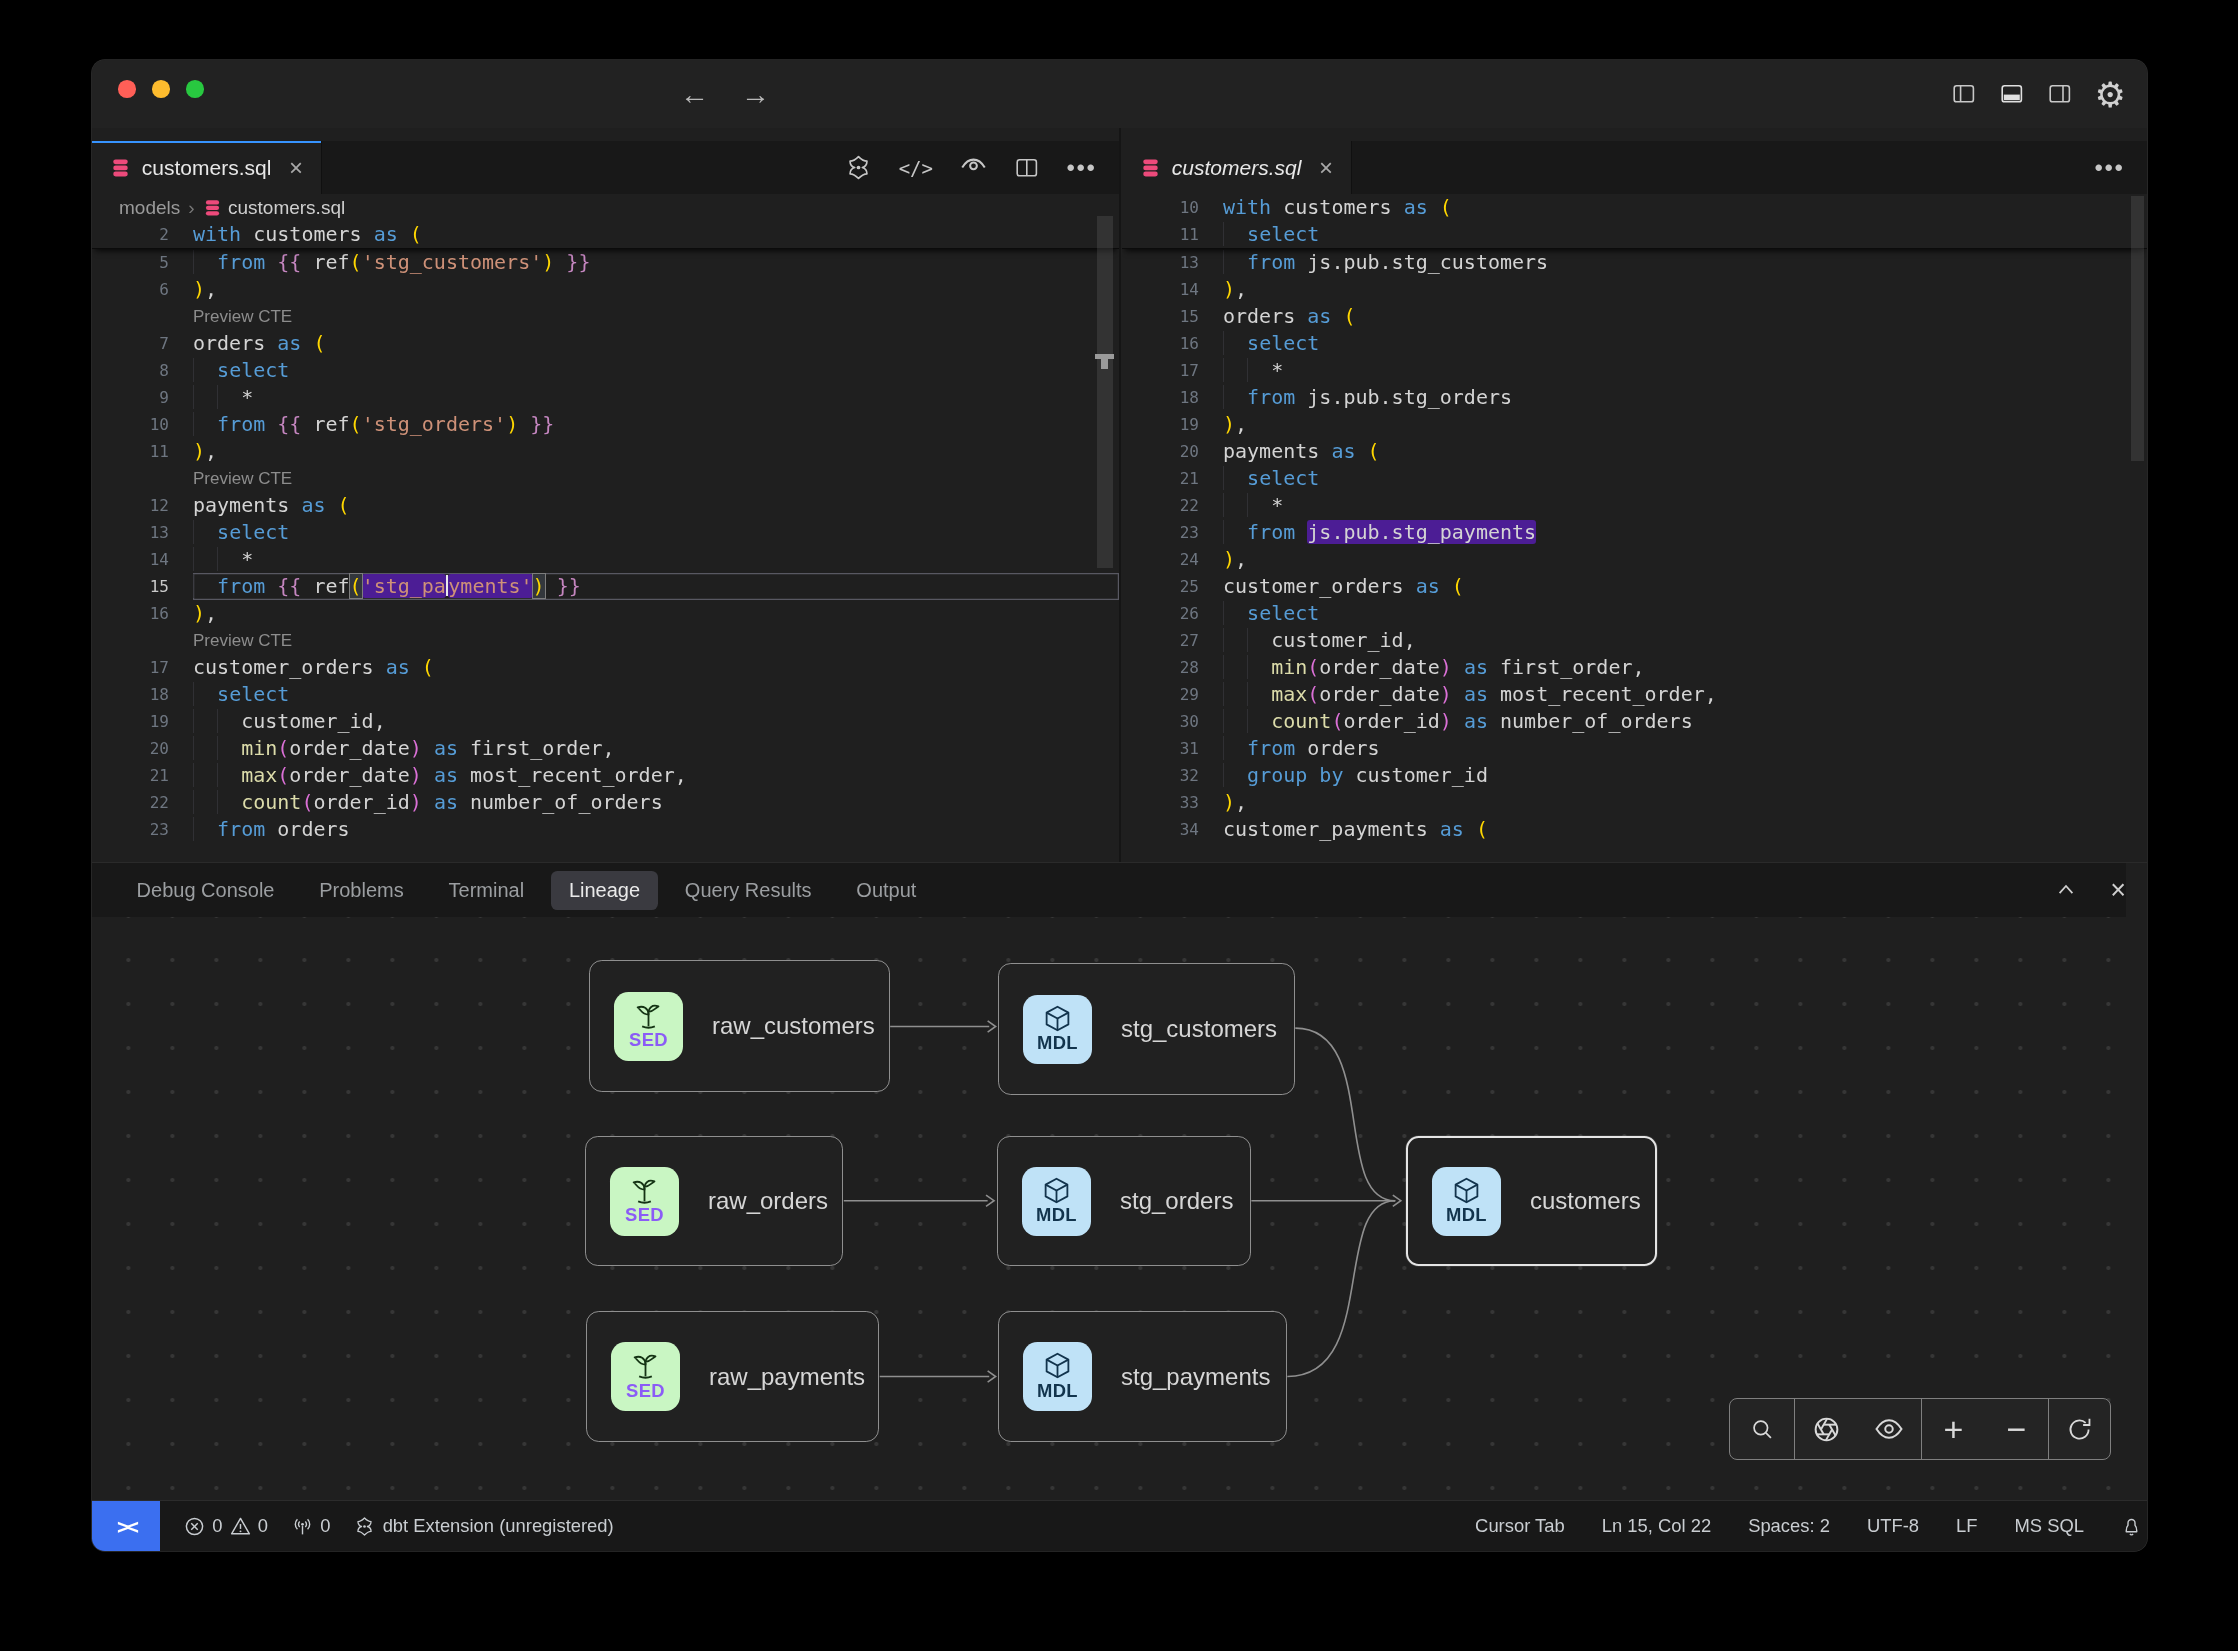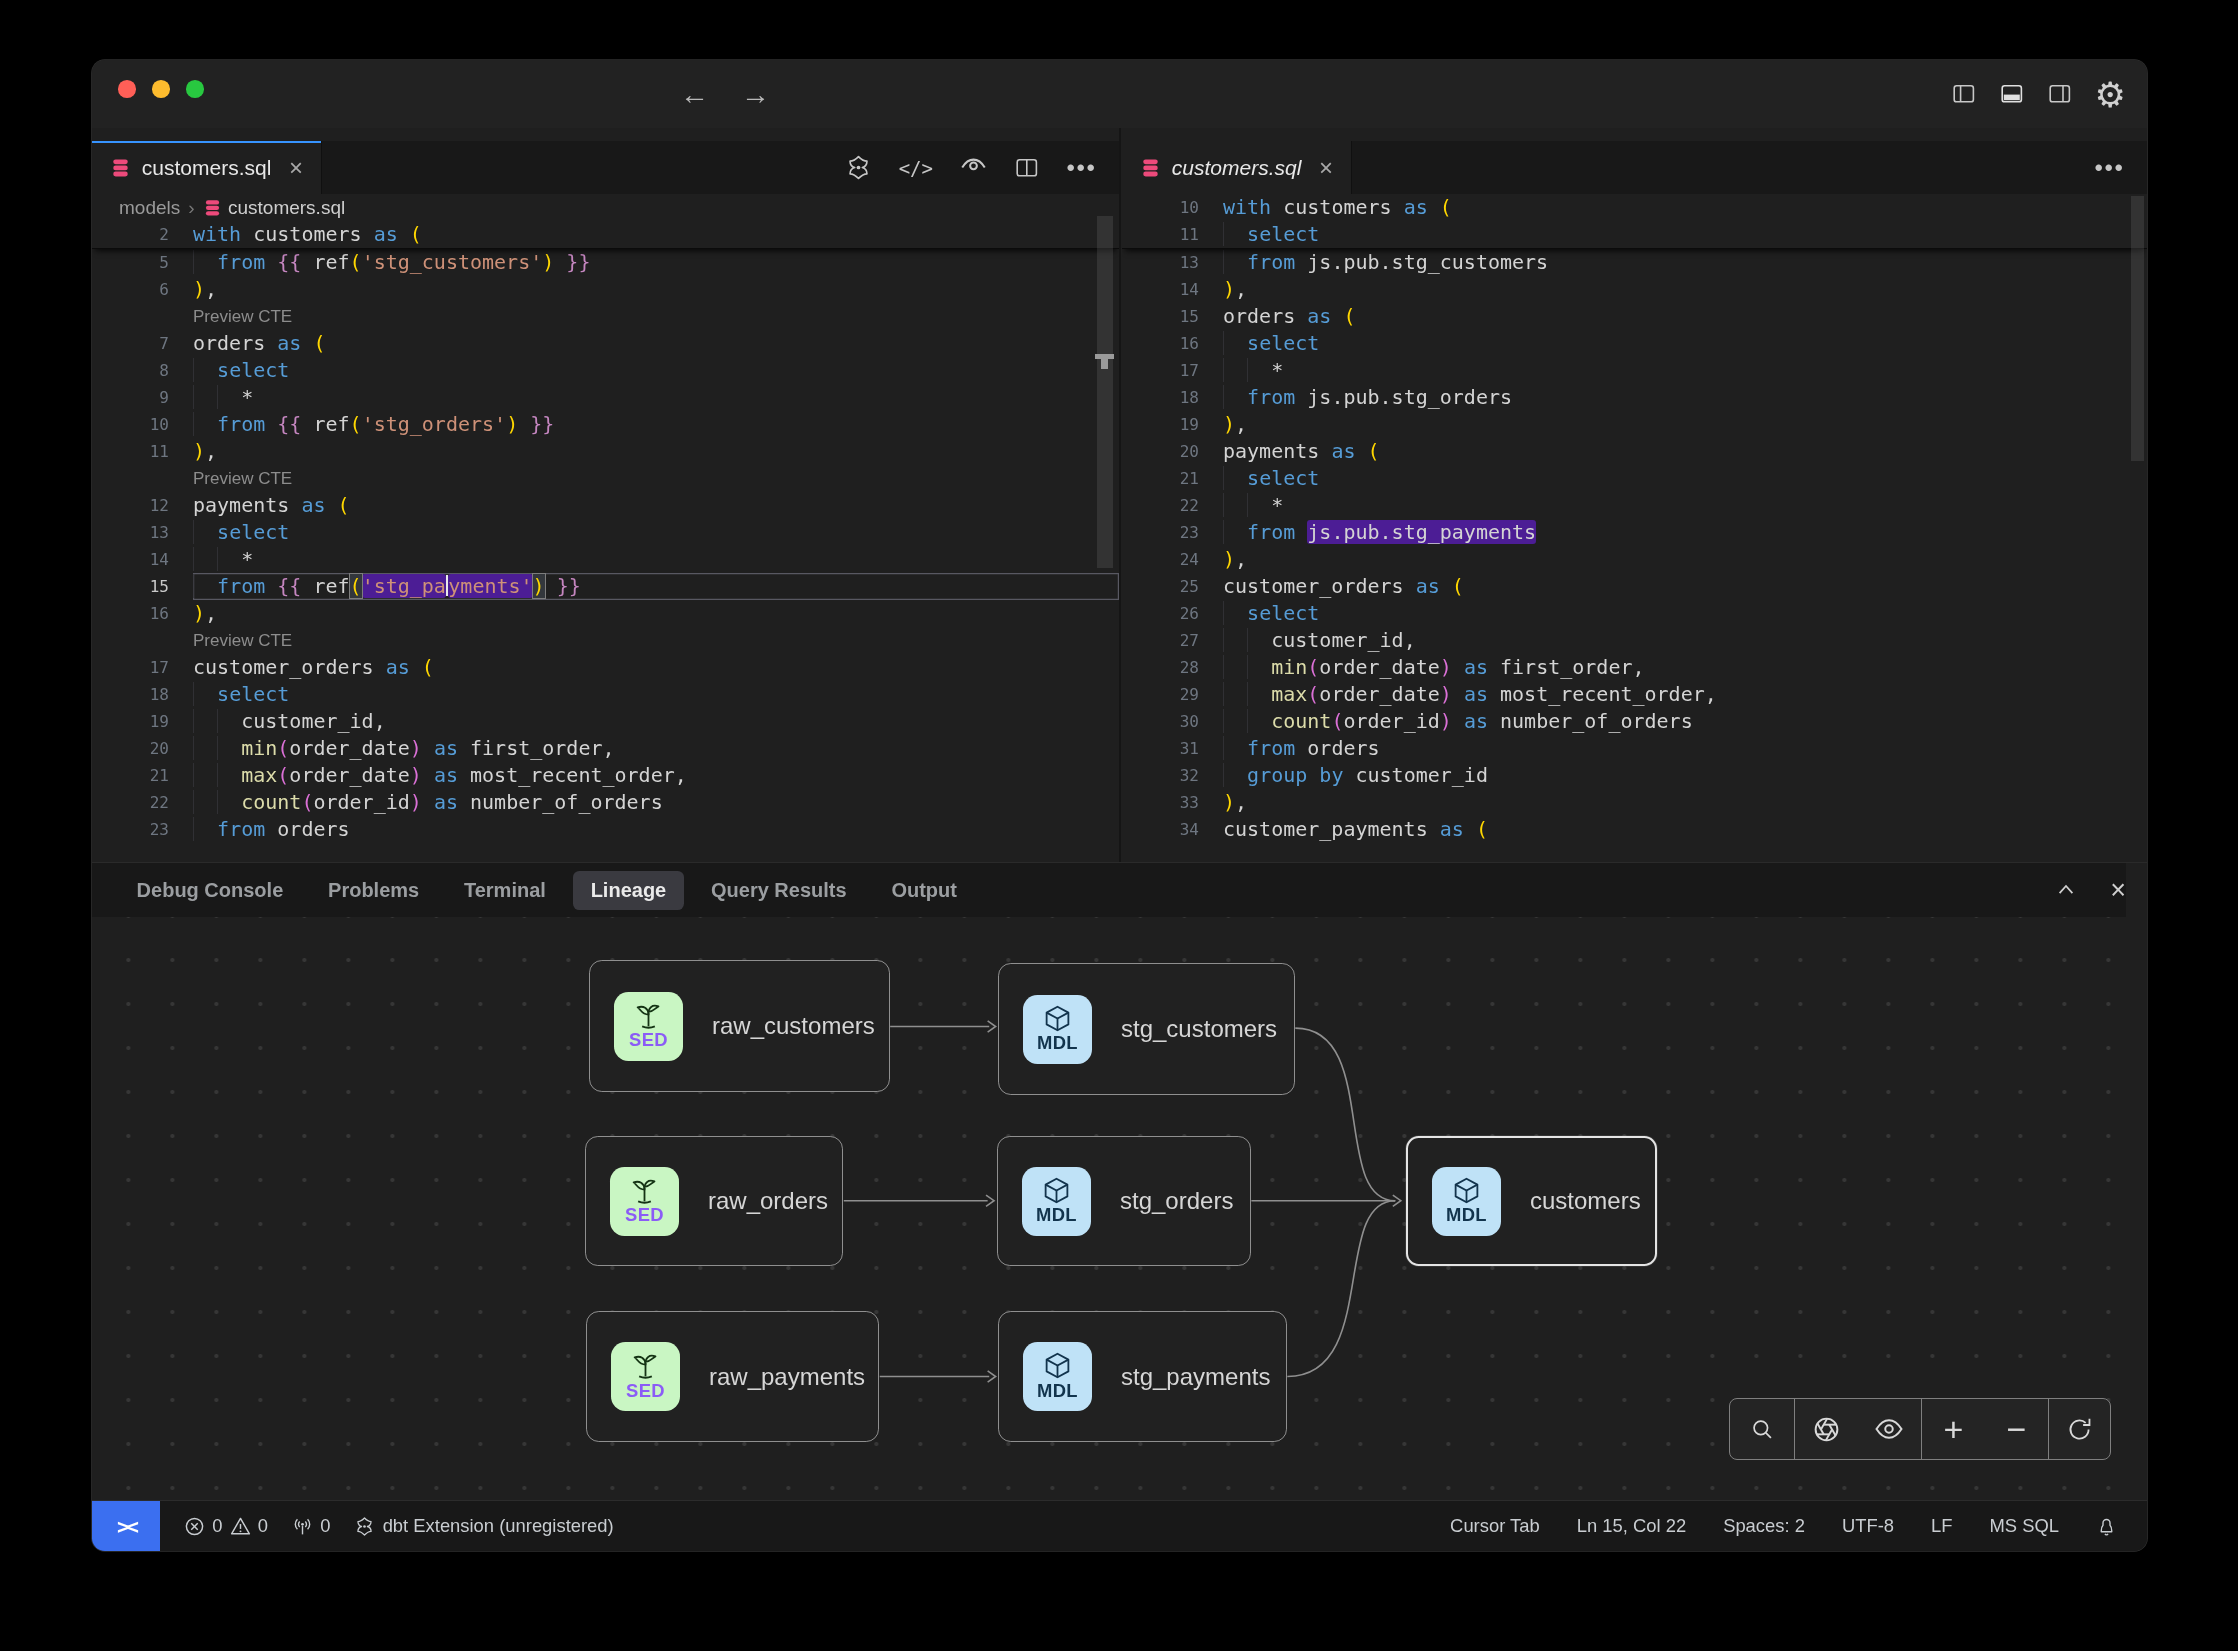--- a/index.html
+++ b/index.html
@@ -64,21 +64,21 @@
   .sb.left-sb{right:2.4px;width:22.4px;}
   .sb.right-sb{right:0;width:19px;}
   .thumb{position:absolute;left:3.2px;right:3.2px;background:rgba(121,121,121,.22);}
   .cursor-marker{position:absolute;left:0.8px;top:160px;width:19px;height:4.8px;background:#9a9a9a;}
   .cursor-marker::after{content:"";position:absolute;left:6.4px;top:4.8px;width:6.4px;height:10.4px;background:#9a9a9a;}
 
   
   .panel{position:absolute;top:802px;left:0;width:2055px;height:640px;background:#1f1f1f;border-top:0.8px solid #2a2a2a;}
   .panel-tabs{position:absolute;top:0;left:0;right:96px;height:54px;background:#181818;display:flex;
        align-items:center;padding-left:27px;gap:9.6px;}
-  .ptab{font-size:20px;color:#9b9ea1;padding:8px 17.6px;white-space:nowrap;font-weight:bold;}
+  .ptab{font-size:20px;color:#9b9ea1;padding:8px 17.6px;white-space:nowrap;}
   .ptab.active{background:#3a3a40;border-radius:6.4px;color:#eaeaea;}
   .panel-actions{position:absolute;right:21px;top:0;height:54px;display:flex;gap:32px;align-items:center;
        color:#cfcfcf;background:#181818;padding-left:16px;}
   .panel-x{font-size:27px;color:#cfcfcf;}
 
   .canvas{position:absolute;top:54px;left:0;right:0;bottom:0;background:#1f1f1f;
       background-image:radial-gradient(circle,#363636 1.8px,transparent 2.3px);
       background-size:44px 44px;background-position:14.4px 21px;}
   .edges{position:absolute;left:0;top:0;}
   .edges path{stroke:#8f8f8f;stroke-width:2;fill:none;}
@@ -99,21 +99,21 @@
   .lt-c1{width:64px;}.lt-c2{width:126px;}.lt-c3{width:126px;}.lt-c4{flex:1;}
   .zoom-txt{font-size:34px;font-weight:300;color:#d9d9d9;}
 
   
   .statusbar{position:absolute;left:0;bottom:0;width:2055px;height:50px;background:#181818;
       border-top:0.8px solid #2c2c2c;display:flex;align-items:center;color:#c9cdd1;font-size:18.4px;}
   .remote{width:68px;height:50px;background:#3b6ff0;color:#fff;display:flex;align-items:center;
       justify-content:center;font-family:"DejaVu Sans Mono",monospace;font-size:21.6px;font-weight:bold;
       letter-spacing:-4px;flex:0 0 auto;}
   .sb-item{display:flex;align-items:center;gap:7.2px;margin-left:24px;white-space:nowrap;}
-  .sb-right{margin-left:auto;display:flex;align-items:center;gap:37px;padding-right:30px;}
+  .sb-right{margin-left:auto;display:flex;align-items:center;gap:37px;padding-right:5px;}
   .sb-right .sb-item{margin-left:0;}
   svg.ic{display:block;}
 </style>
 </head>
 <body>
 
 <div class="stage">
   <div class="window">
 
     <div class="titlebar">

